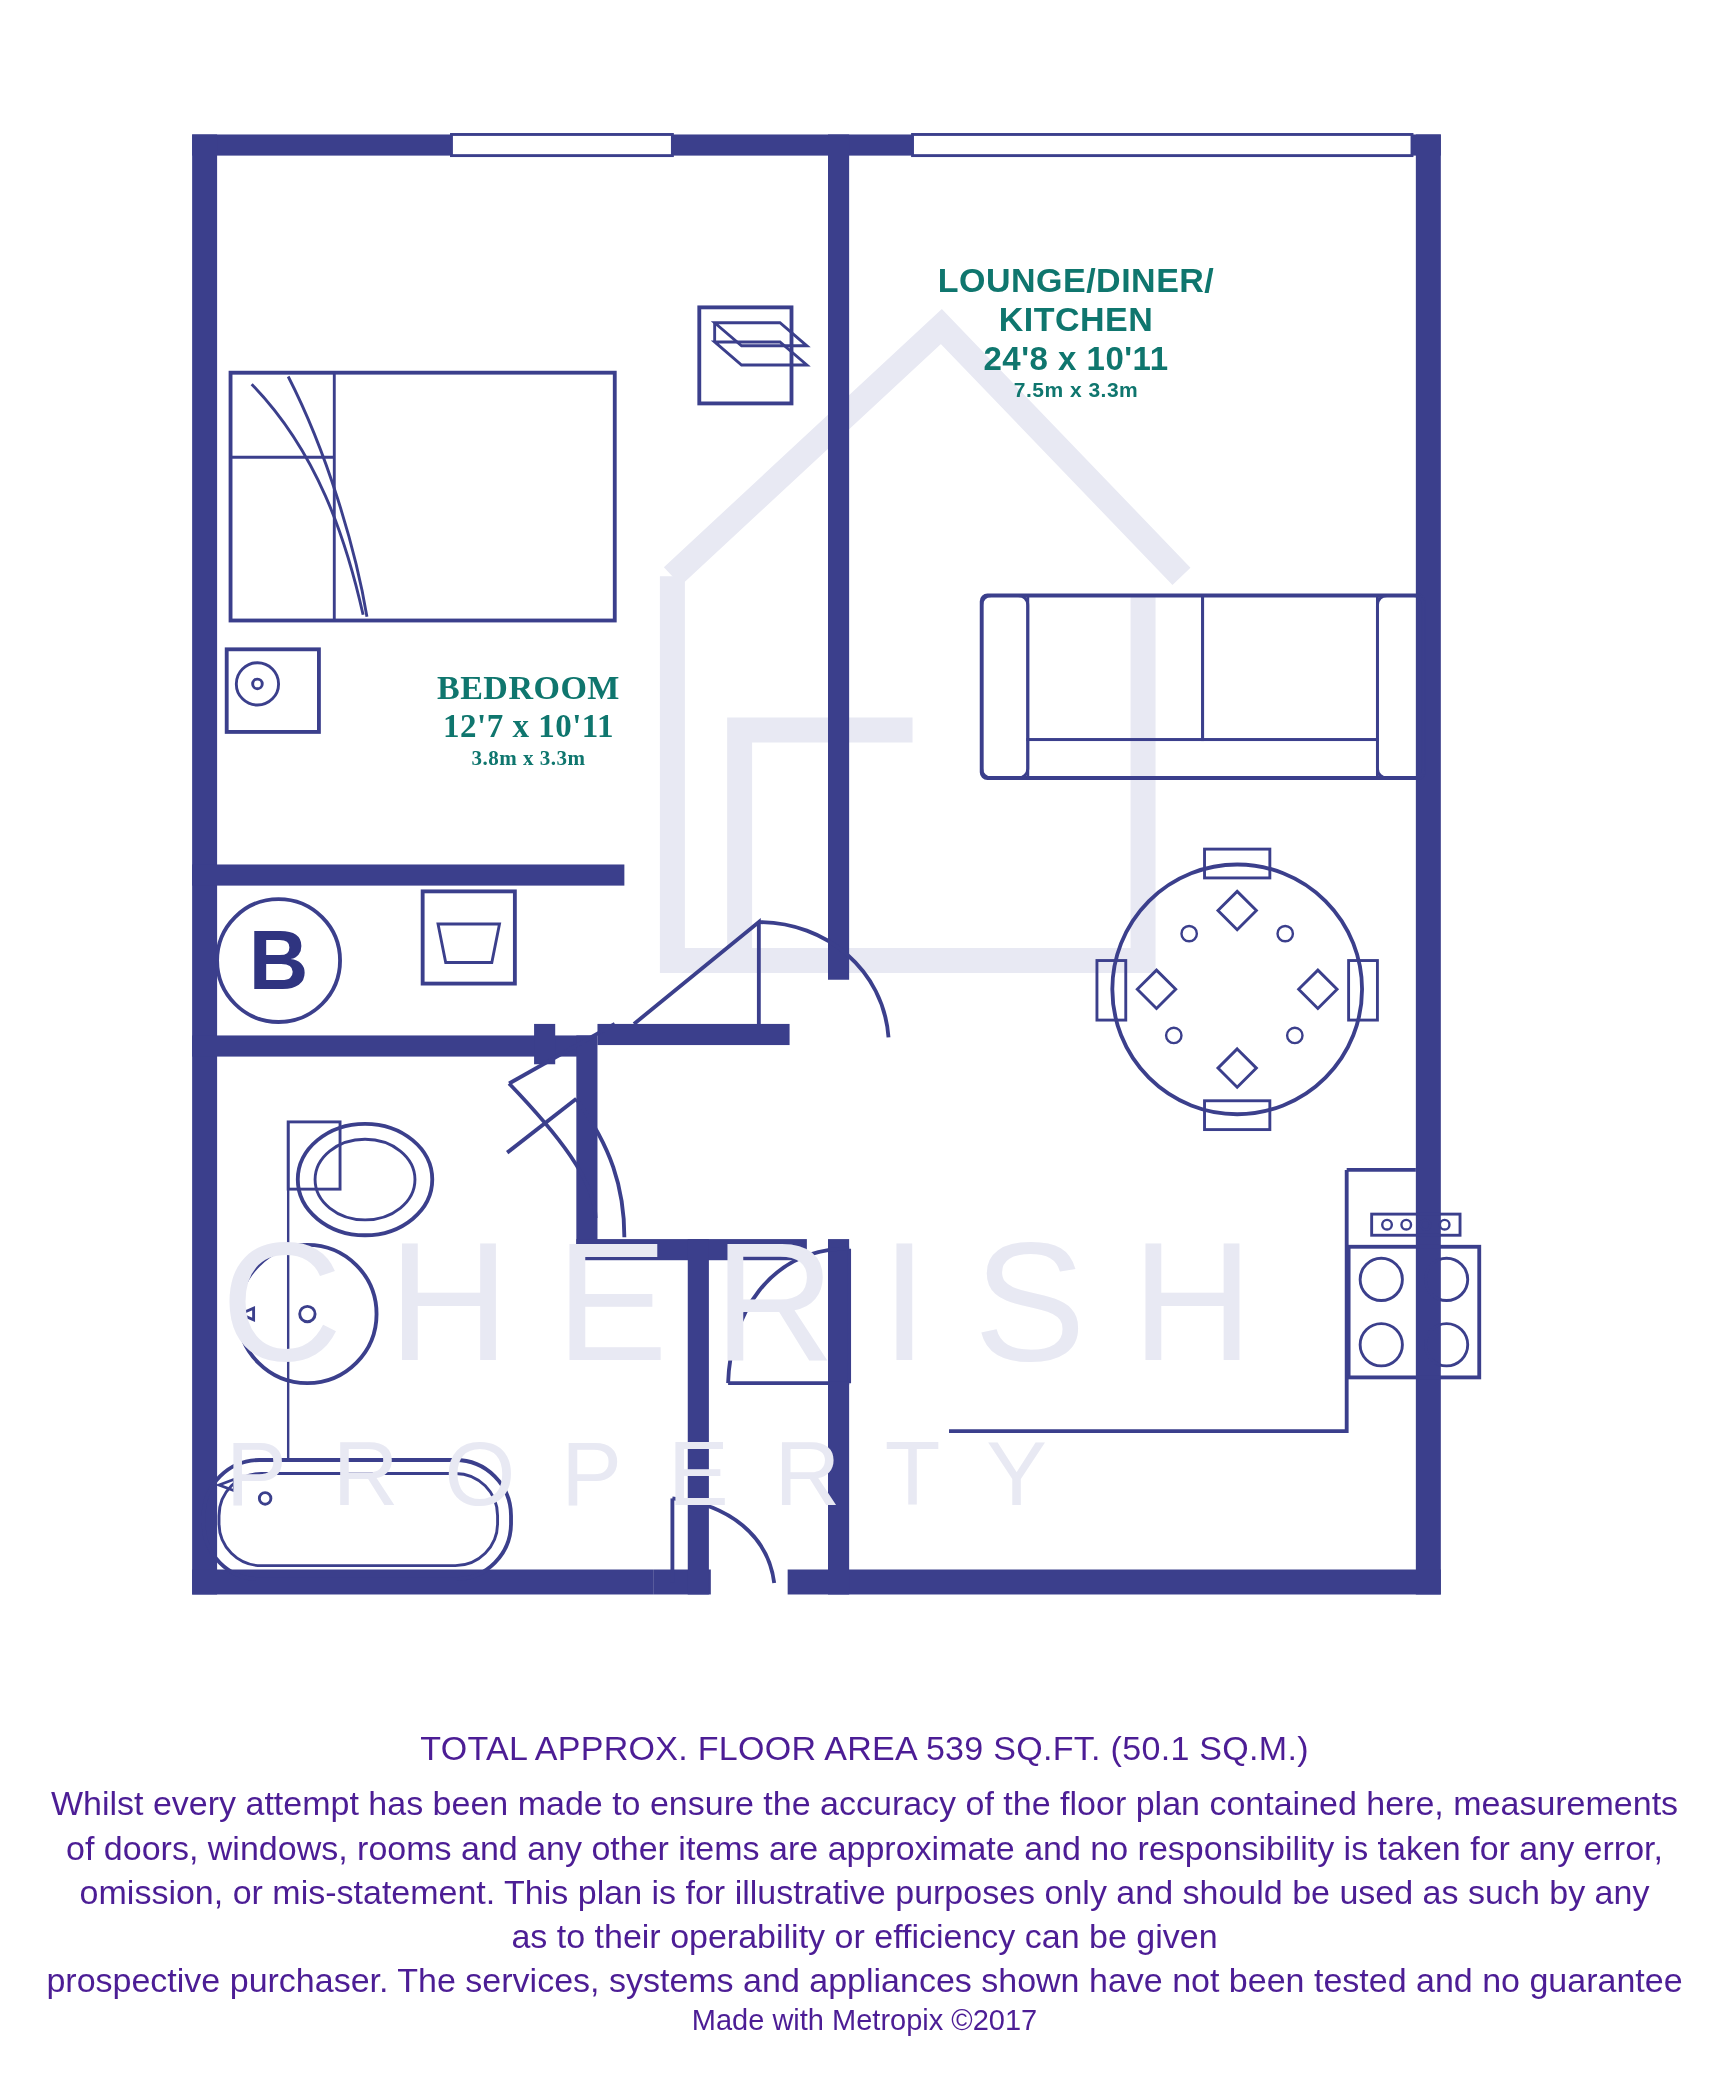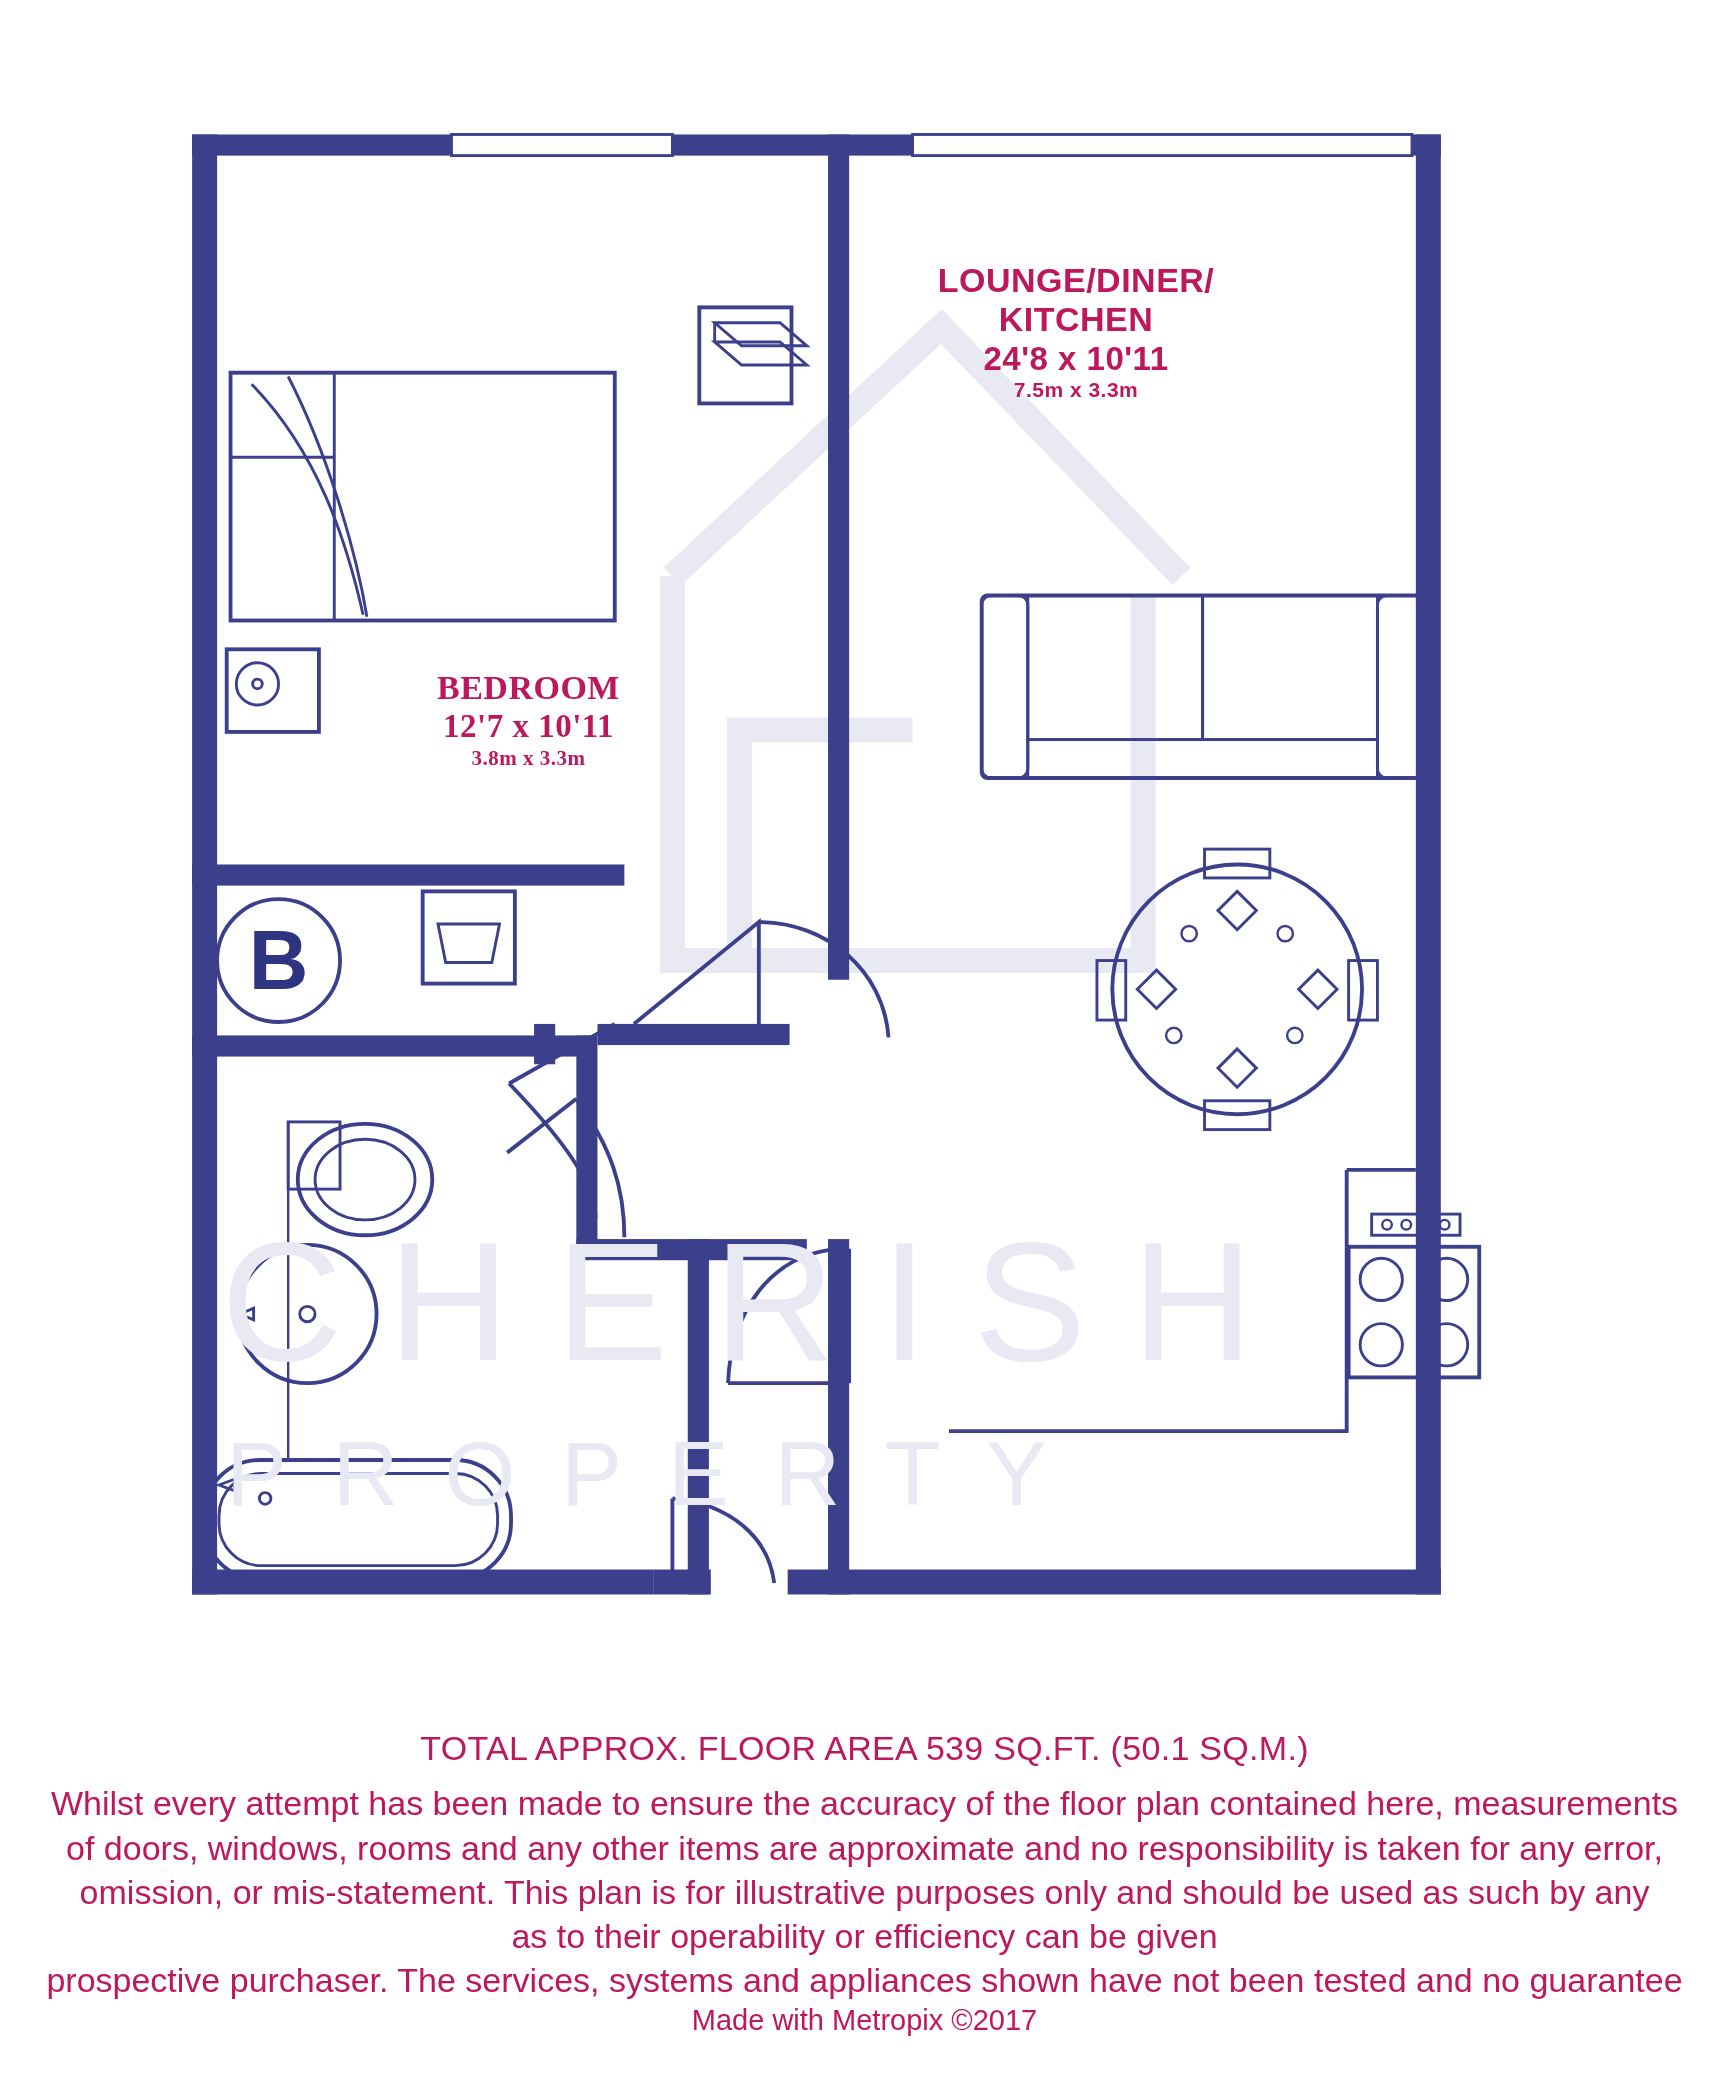--- a/index.html
+++ b/index.html
@@ -23,21 +23,21 @@
   }
   .plan-svg {
     position: absolute;
     left: 0; top: 0;
     width: 1729px;
     height: 2093px;
   }
   .label {
     position: absolute;
     text-align: center;
-    color: #be185d;
+    color: #0f766e;
     font-weight: bold;
     letter-spacing: 0.5px;
     line-height: 1.16;
     white-space: nowrap;
   }
   .label .ln1 { font-size: 34px; }
   .label .ln2 { font-size: 33px; }
   .label .ln3 { font-size: 21px; }
   #label-lounge {
     left: 836px;
@@ -55,21 +55,21 @@
     left: 288px;
     top: 1259px;
     width: 384px;
   }
   .footer {
     position: absolute;
     left: 0;
     top: 1729px;
     width: 1729px;
     text-align: center;
-    color: #be185d;
+    color: #4c1d95;
   }
   .footer .total {
     font-size: 34px;
     letter-spacing: 0.3px;
     margin-bottom: 13.4px;
   }
   .footer .disclaimer {
     font-size: 34px;
     line-height: 1.30;
     padding: 0 9.6px;

